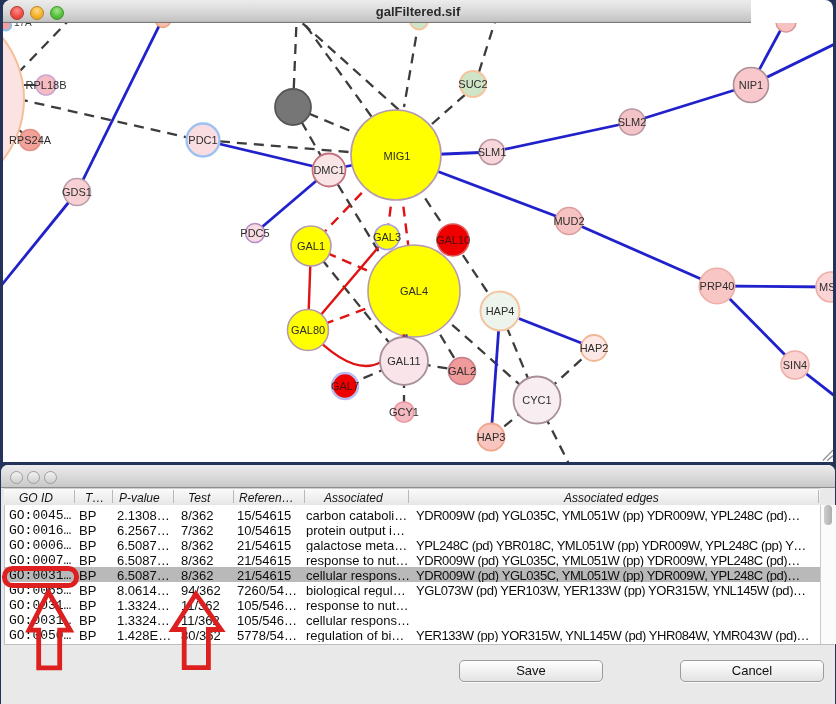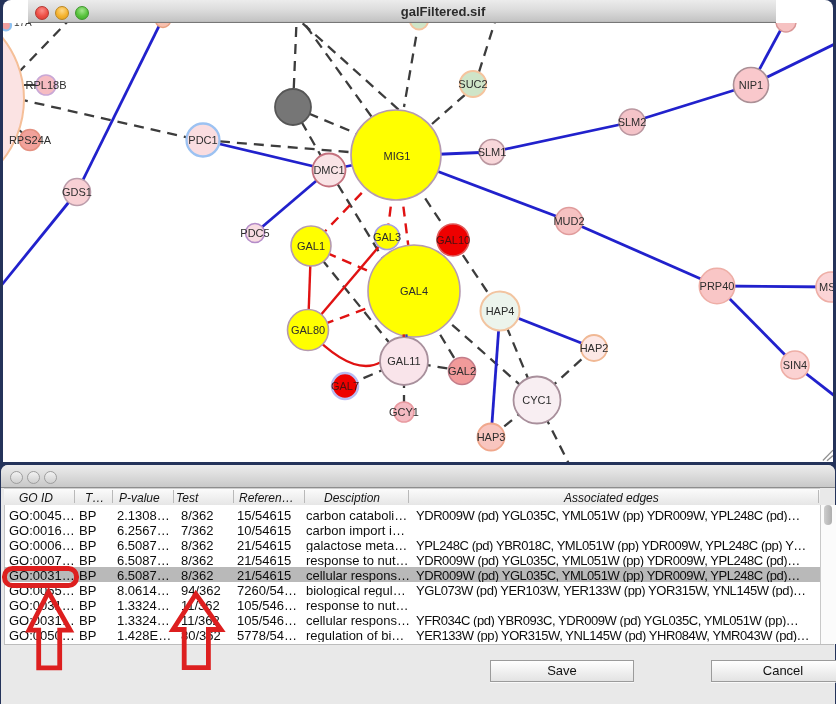--- a/index.html
+++ b/index.html
@@ -4,21 +4,21 @@
 <style>
   html,body{margin:0;padding:0;}
   body{width:836px;height:704px;overflow:hidden;background:#24335a;font-family:"Liberation Sans", sans-serif;}
   #page{position:relative;width:836px;height:704px;}
   .abs{position:absolute;}
 
   
   #mainwin{left:3px;top:0;width:830px;height:462px;border-radius:8px 8px 0 0;overflow:hidden;background:#fff;}
   #maintitle{position:absolute;left:0;top:0;width:748px;height:22px;
     background:linear-gradient(#ececec,#dcdcdc 45%,#c4c4c4 95%,#b6b6b6);
-    border-bottom:1px solid #777;margin-left:25px;}
+    border-bottom:1px solid #777;}
   #maintitle .ttext{position:absolute;left:0;top:3.5px;width:830px;text-align:center;
     font-size:13px;font-weight:bold;color:#2b2b2b;}
   .tl{position:absolute;top:6px;width:12px;height:12px;border-radius:50%;}
   .tlr{left:7px;background:radial-gradient(circle at 50% 30%,#fb8d88 0%,#ee4f46 55%,#d33a32 100%);border:1px solid #b33530;}
   .tly{left:27px;background:radial-gradient(circle at 50% 30%,#fdd98a 0%,#f5b32e 55%,#dd9c20 100%);border:1px solid #ba851f;}
   .tlg{left:47px;background:radial-gradient(circle at 50% 30%,#a4e68f 0%,#58c33c 55%,#3fa52b 100%);border:1px solid #3d942c;}
 
   
   #botwin{left:1px;top:465px;width:834px;height:239px;border-radius:7px 7px 0 0;overflow:hidden;background:#e9e9e9;}
   #bottitle{position:absolute;left:0;top:0;width:834px;height:22px;
@@ -29,31 +29,31 @@
     background:linear-gradient(#f2f2f2,#cfcfcf);border:1px solid #9d9d9d;}
 
   
   #thead{left:4px;top:488px;width:816px;height:16px;
     background:linear-gradient(#fbfbfb,#e6e6e6);border-top:1px solid #cfcfcf;border-bottom:1px solid #b9b9b9;font-style:italic;}
   #thead span{position:absolute;top:2px;font-size:12px;color:#161616;}
   .hsep{position:absolute;top:490px;width:1px;height:13px;background:#b9b9b9;}
   #tbody{left:4px;top:505px;width:816px;height:140px;background:#ffffff;border-left:1px solid #c4c4c4;}
   .trow{position:absolute;left:4px;width:816px;height:15px;font-size:13px;color:#0d0d0d;white-space:nowrap;overflow:hidden;}
   .trow span{position:absolute;top:1px;}
-  .c1{left:5px;} .c2{left:75px;} .c3{left:113px;} .c4{left:177px;} .c5{left:233px;} .c6{left:302px;} .c7{left:412px;letter-spacing:-0.45px;}
+  .c1{left:5px;font-family:Liberation Mono, monospace;} .c2{left:75px;} .c3{left:113px;} .c4{left:177px;} .c5{left:233px;} .c6{left:302px;} .c7{left:412px;letter-spacing:-0.45px;}
   .selrow{background:#b9b9b9;}
   #tbot{left:4px;top:644px;width:830px;height:1px;background:#bdbdbd;}
   
   #sbar{left:820px;top:505px;width:15px;height:139px;background:#fbfbfb;border-left:1px solid #c9c9c9;}
   #sthumb{left:824px;top:505px;width:8px;height:20px;border-radius:4px;background:linear-gradient(90deg,#cdcdcd,#aeaeae);}
 
   
-  .btn{position:absolute;top:660px;width:142px;height:20px;border:1px solid #9b9b9b;border-radius:0;
+  .btn{position:absolute;top:660px;width:142px;height:20px;border:1px solid #9b9b9b;border-radius:5px;
     background:linear-gradient(#ffffff,#f2f2f2 45%,#e3e3e3);text-align:center;font-size:13px;color:#111;
-    line-height:20px;box-shadow:0 1px 0 rgba(255,255,255,.7);margin-left:31px;}
+    line-height:20px;box-shadow:0 1px 0 rgba(255,255,255,.7);}
 </style>
 </head>
 <body>
 <div id="page">
 
   <div id="mainwin" class="abs">
     <svg id="net" width="830" height="439" viewBox="3 23 830 439" style="position:absolute;left:0;top:23px;">
     <line x1="297" y1="10" x2="293" y2="107" stroke="#3c3c3c" stroke-width="2.3" stroke-dasharray="10,7"></line>
     <line x1="290" y1="12" x2="399" y2="110" stroke="#3c3c3c" stroke-width="2.3" stroke-dasharray="10,7"></line>
     <line x1="296" y1="12" x2="374" y2="120" stroke="#3c3c3c" stroke-width="2.3" stroke-dasharray="10,7"></line>
@@ -185,23 +185,23 @@
       <div class="gl" style="left:9px;"></div>
         <div class="gl" style="left:26px;"></div>
         <div class="gl" style="left:43px;"></div>
     </div>
   </div>
 
   <div id="thead" class="abs">
     <span style="left:15px;">GO ID</span>
     <span style="left:81px;">T…</span>
     <span style="left:115px;">P-value</span>
-    <span style="left:172px;">Test</span>
+    <span style="left:184px;">Test</span>
     <span style="left:235px;">Referen…</span>
-    <span style="left:320px;">Desciption</span>
+    <span style="left:320px;">Associated</span>
     <span style="left:560px;">Associated edges</span>
   </div>
   <div class="hsep" style="left:74px;"></div>
   <div class="hsep" style="left:112px;"></div>
   <div class="hsep" style="left:173px;"></div>
   <div class="hsep" style="left:233px;"></div>
   <div class="hsep" style="left:304px;"></div>
   <div class="hsep" style="left:408px;"></div>
   <div class="hsep" style="left:818px;"></div>
 
@@ -215,21 +215,21 @@
         <span class="c5">15/54615</span>
         <span class="c6">carbon cataboli…</span>
         <span class="c7">YDR009W (pd) YGL035C, YML051W (pp) YDR009W, YPL248C (pd)…</span>
       </div>
   <div class="abs trow" style="top:522px;">
         <span class="c1">GO:0016…</span>
         <span class="c2">BP</span>
         <span class="c3">6.2567…</span>
         <span class="c4">7/362</span>
         <span class="c5">10/54615</span>
-        <span class="c6">carbon import i…</span>
+        <span class="c6">protein output i…</span>
       </div>
   <div class="abs trow" style="top:537px;">
         <span class="c1">GO:0006…</span>
         <span class="c2">BP</span>
         <span class="c3">6.5087…</span>
         <span class="c4">8/362</span>
         <span class="c5">21/54615</span>
         <span class="c6">galactose meta…</span>
         <span class="c7">YPL248C (pd) YBR018C, YML051W (pp) YDR009W, YPL248C (pp) Y…</span>
       </div>
@@ -268,21 +268,20 @@
         <span class="c5">105/546…</span>
         <span class="c6">response to nut…</span>
       </div>
   <div class="abs trow" style="top:612px;">
         <span class="c1">GO:0031…</span>
         <span class="c2">BP</span>
         <span class="c3">1.3324…</span>
         <span class="c4">11/362</span>
         <span class="c5">105/546…</span>
         <span class="c6">cellular respons…</span>
-        <span class="c7">YFR034C (pd) YBR093C, YDR009W (pd) YGL035C, YML051W (pp)…</span>
       </div>
   <div class="abs trow" style="top:627px;">
         <span class="c1">GO:0050…</span>
         <span class="c2">BP</span>
         <span class="c3">1.428E…</span>
         <span class="c4">80/362</span>
         <span class="c5">5778/54…</span>
         <span class="c6">regulation of bi…</span>
         <span class="c7">YER133W (pp) YOR315W, YNL145W (pd) YHR084W, YMR043W (pd)…</span>
       </div>

